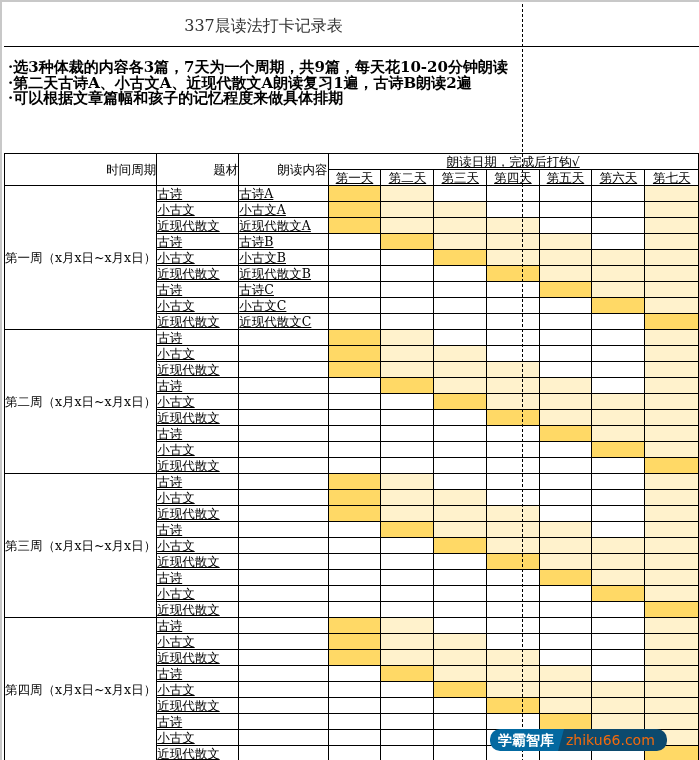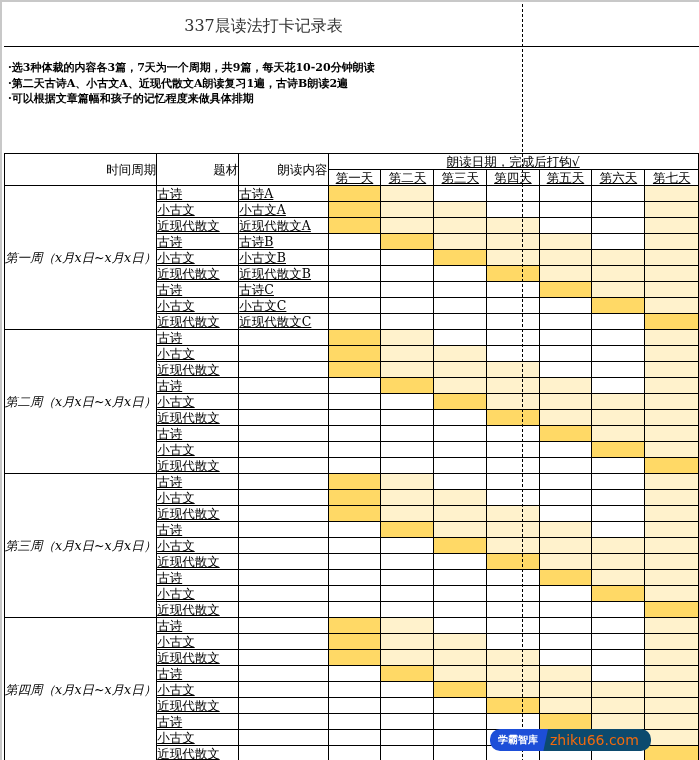--- a/index.html
+++ b/index.html
@@ -1,34 +1,34 @@
 <!DOCTYPE html>
 <html><head>
 <meta charset="utf-8">
 <style>
   * { box-sizing: border-box; margin: 0; padding: 0; }
   html, body { width: 699px; height: 760px; overflow: hidden; background: #fff; }
   body { font-family: "DejaVu Serif", "Liberation Serif", serif; color: #000; position: relative; }
   .sheet { position: absolute; left: 0; top: 0; width: 699px; height: 760px; border-left: 2px solid #c8c8c8; border-top: 2px solid #c8c8c8; }
   .title-row { position: absolute; left: 2px; top: 2px; width: 697px; height: 43px; border-bottom: 1px solid #000; }
   .title { position: absolute; left: 0; width: 519px; top: 0; height: 43px; line-height: 43px; text-align: center; font-size: 16px; color: #333; }
-  .notes { position: absolute; left: 6px; top: 58px; width: 510px; font-size: 11px; font-weight: bold; line-height: 15.6px; font-family: "DejaVu Serif", serif; }
+  .notes { position: absolute; left: 6px; top: 58px; width: 510px; font-size: 15px; font-weight: bold; line-height: 15.6px; font-family: "DejaVu Serif", serif; }
   .notes div { white-space: nowrap; }
   .pagebreak-v { position: absolute; left: 520px; top: 2px; width: 0; height: 758px; border-left: 1px dashed #000; z-index: 5; pointer-events: none; }
   table.grid { position: absolute; left: 2px; top: 151px; border-collapse: collapse; table-layout: fixed; }
   table.grid td { border: 1px solid #000; padding: 0; font-size: 12.5px; height: 16px; line-height: 14px; overflow: hidden; white-space: nowrap; }
   td.hdr { text-align: right; font-size: 13px; }
   td.sub { text-align: center; height: 15px; text-decoration: underline; font-size: 12.5px; margin-top: 16px; }
   td.subject, td.content { text-decoration: underline; padding-left: 1px; vertical-align: bottom; }
-  td.period { text-align: right; vertical-align: middle; font-size: 12.5px; line-height: 15px; white-space: normal; font-style: italic; }
+  td.period { text-align: right; vertical-align: middle; font-size: 12.5px; line-height: 15px; white-space: normal; }
   td.dark { background: #FFD966; }
   td.light { background: #FFF2CC; }
   td.white { background: #fff; }
   .wm { position: absolute; left: 488px; top: 727px; height: 22px; display: flex; z-index: 10; border-radius: 10px; overflow: hidden; }
-  .wm-l { background: #1d4ed8; color: #fff; font-family: "DejaVu Sans", sans-serif; font-weight: bold; font-size: 10px; line-height: 22px; padding: 0 10px 0 8px; clip-path: polygon(0 0, 100% 0, 92% 100%, 0 100%); }
+  .wm-l { background: #0369a1; color: #fff; font-family: "DejaVu Sans", sans-serif; font-weight: bold; font-size: 14px; line-height: 22px; padding: 0 10px 0 8px; clip-path: polygon(0 0, 100% 0, 92% 100%, 0 100%); }
   .wm-r { background: #0c4a6e; color: #F26A0D; font-family: "DejaVu Sans", sans-serif; font-size: 14px; line-height: 22px; padding: 0 12px 4px 8px; margin-left: -6px; }
 </style>
 </head>
 <body>
 
 <div class="sheet">
   <div class="title-row">
     <div class="title">337晨读法打卡记录表</div>
   </div>
   <div class="notes">

